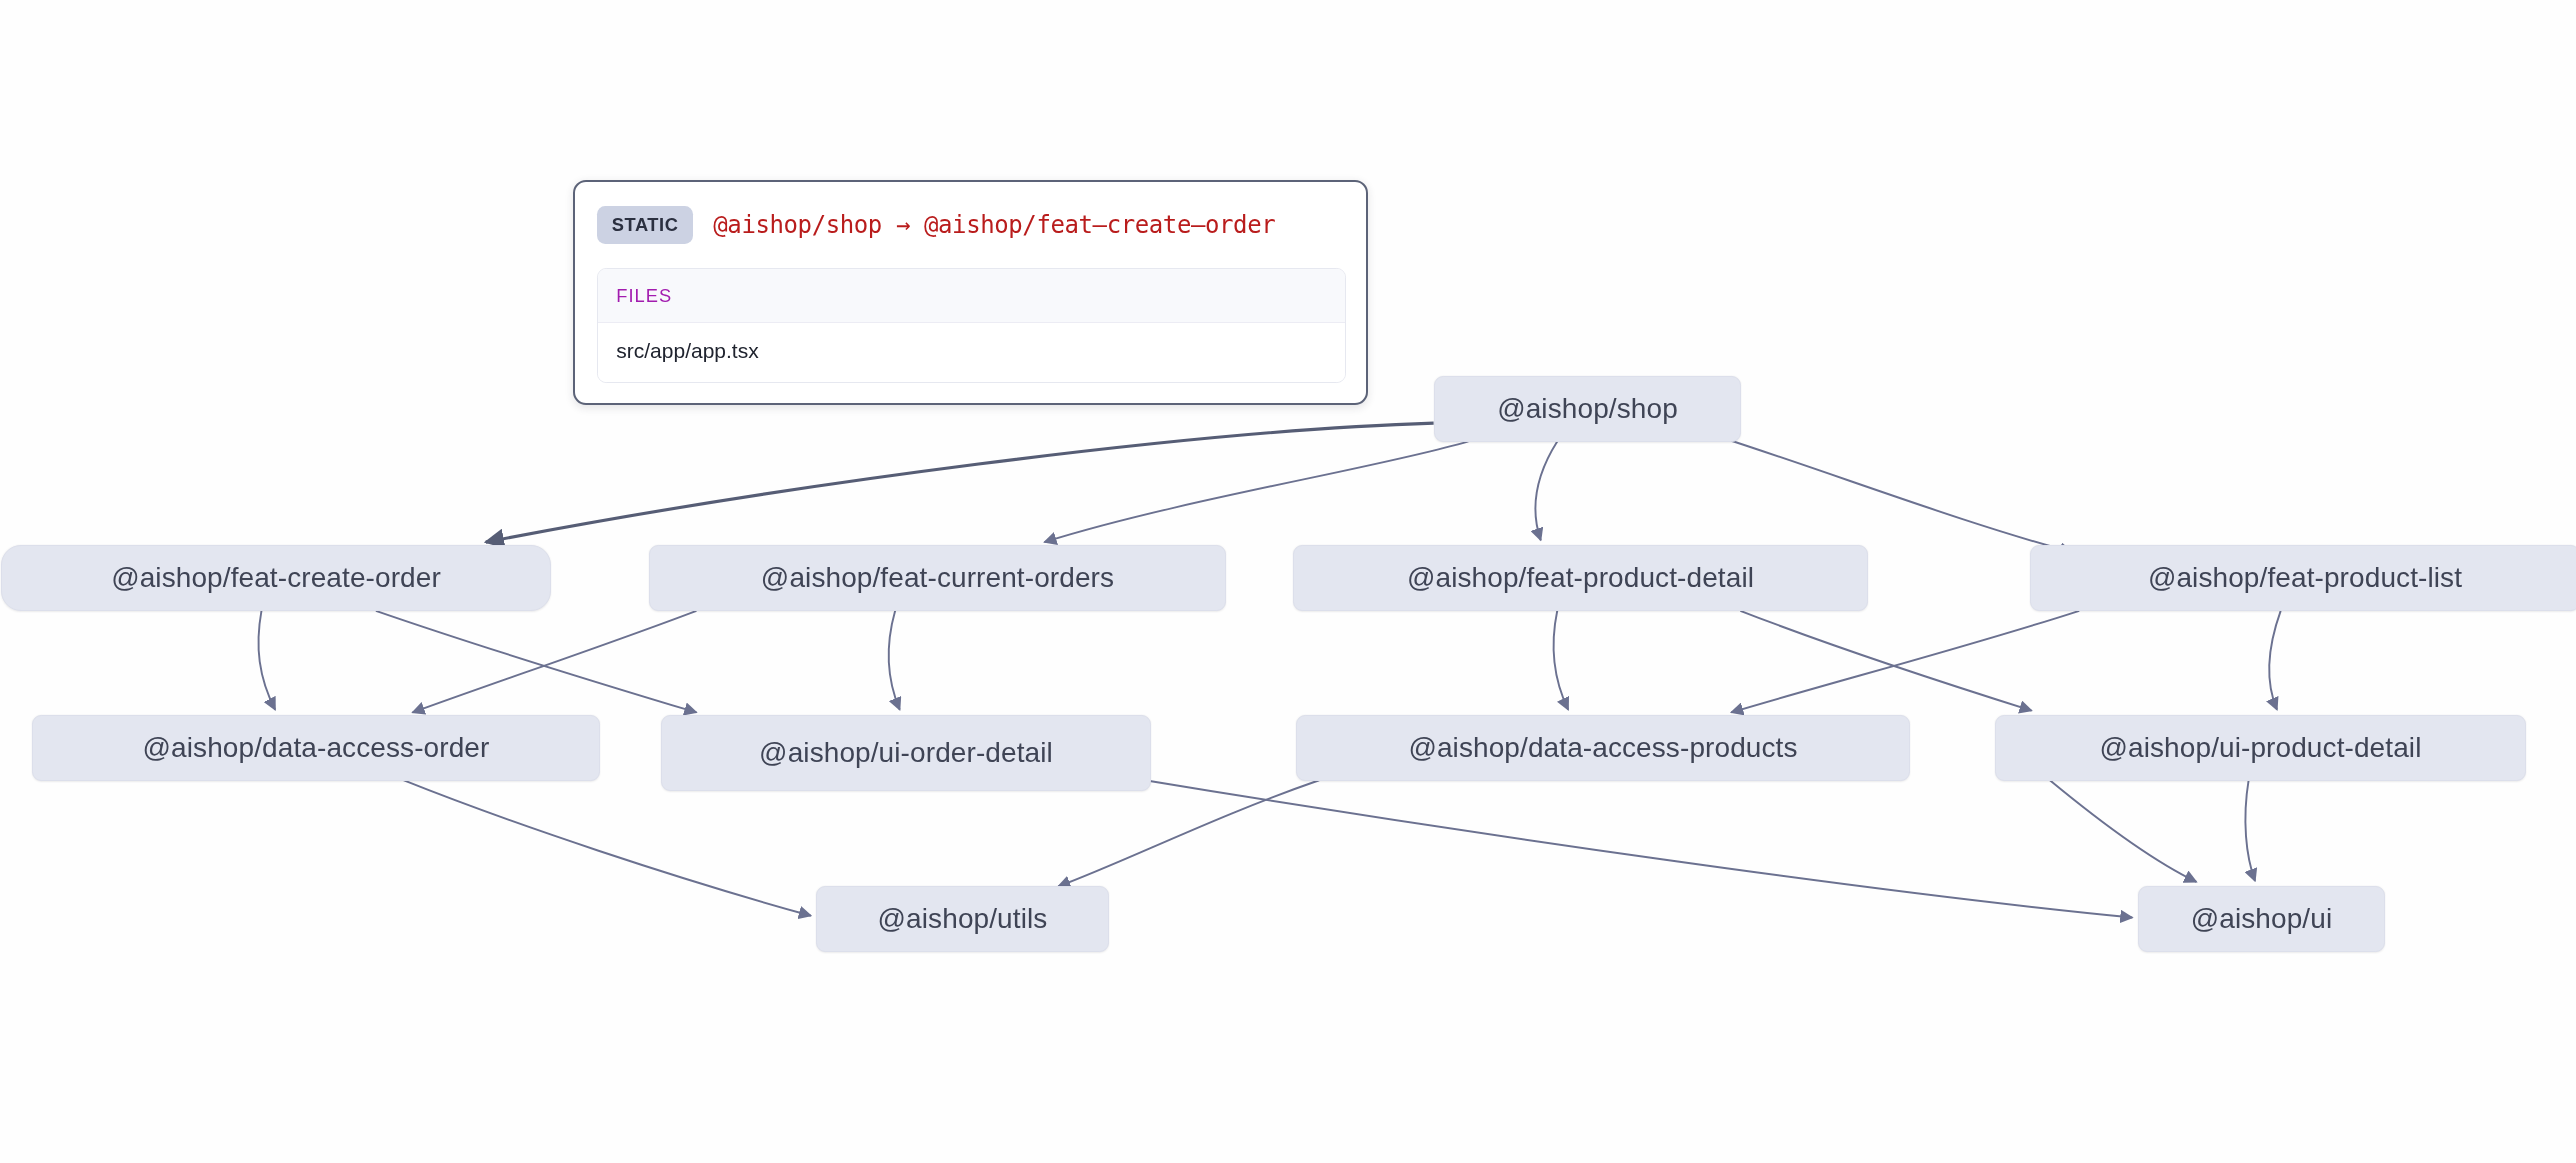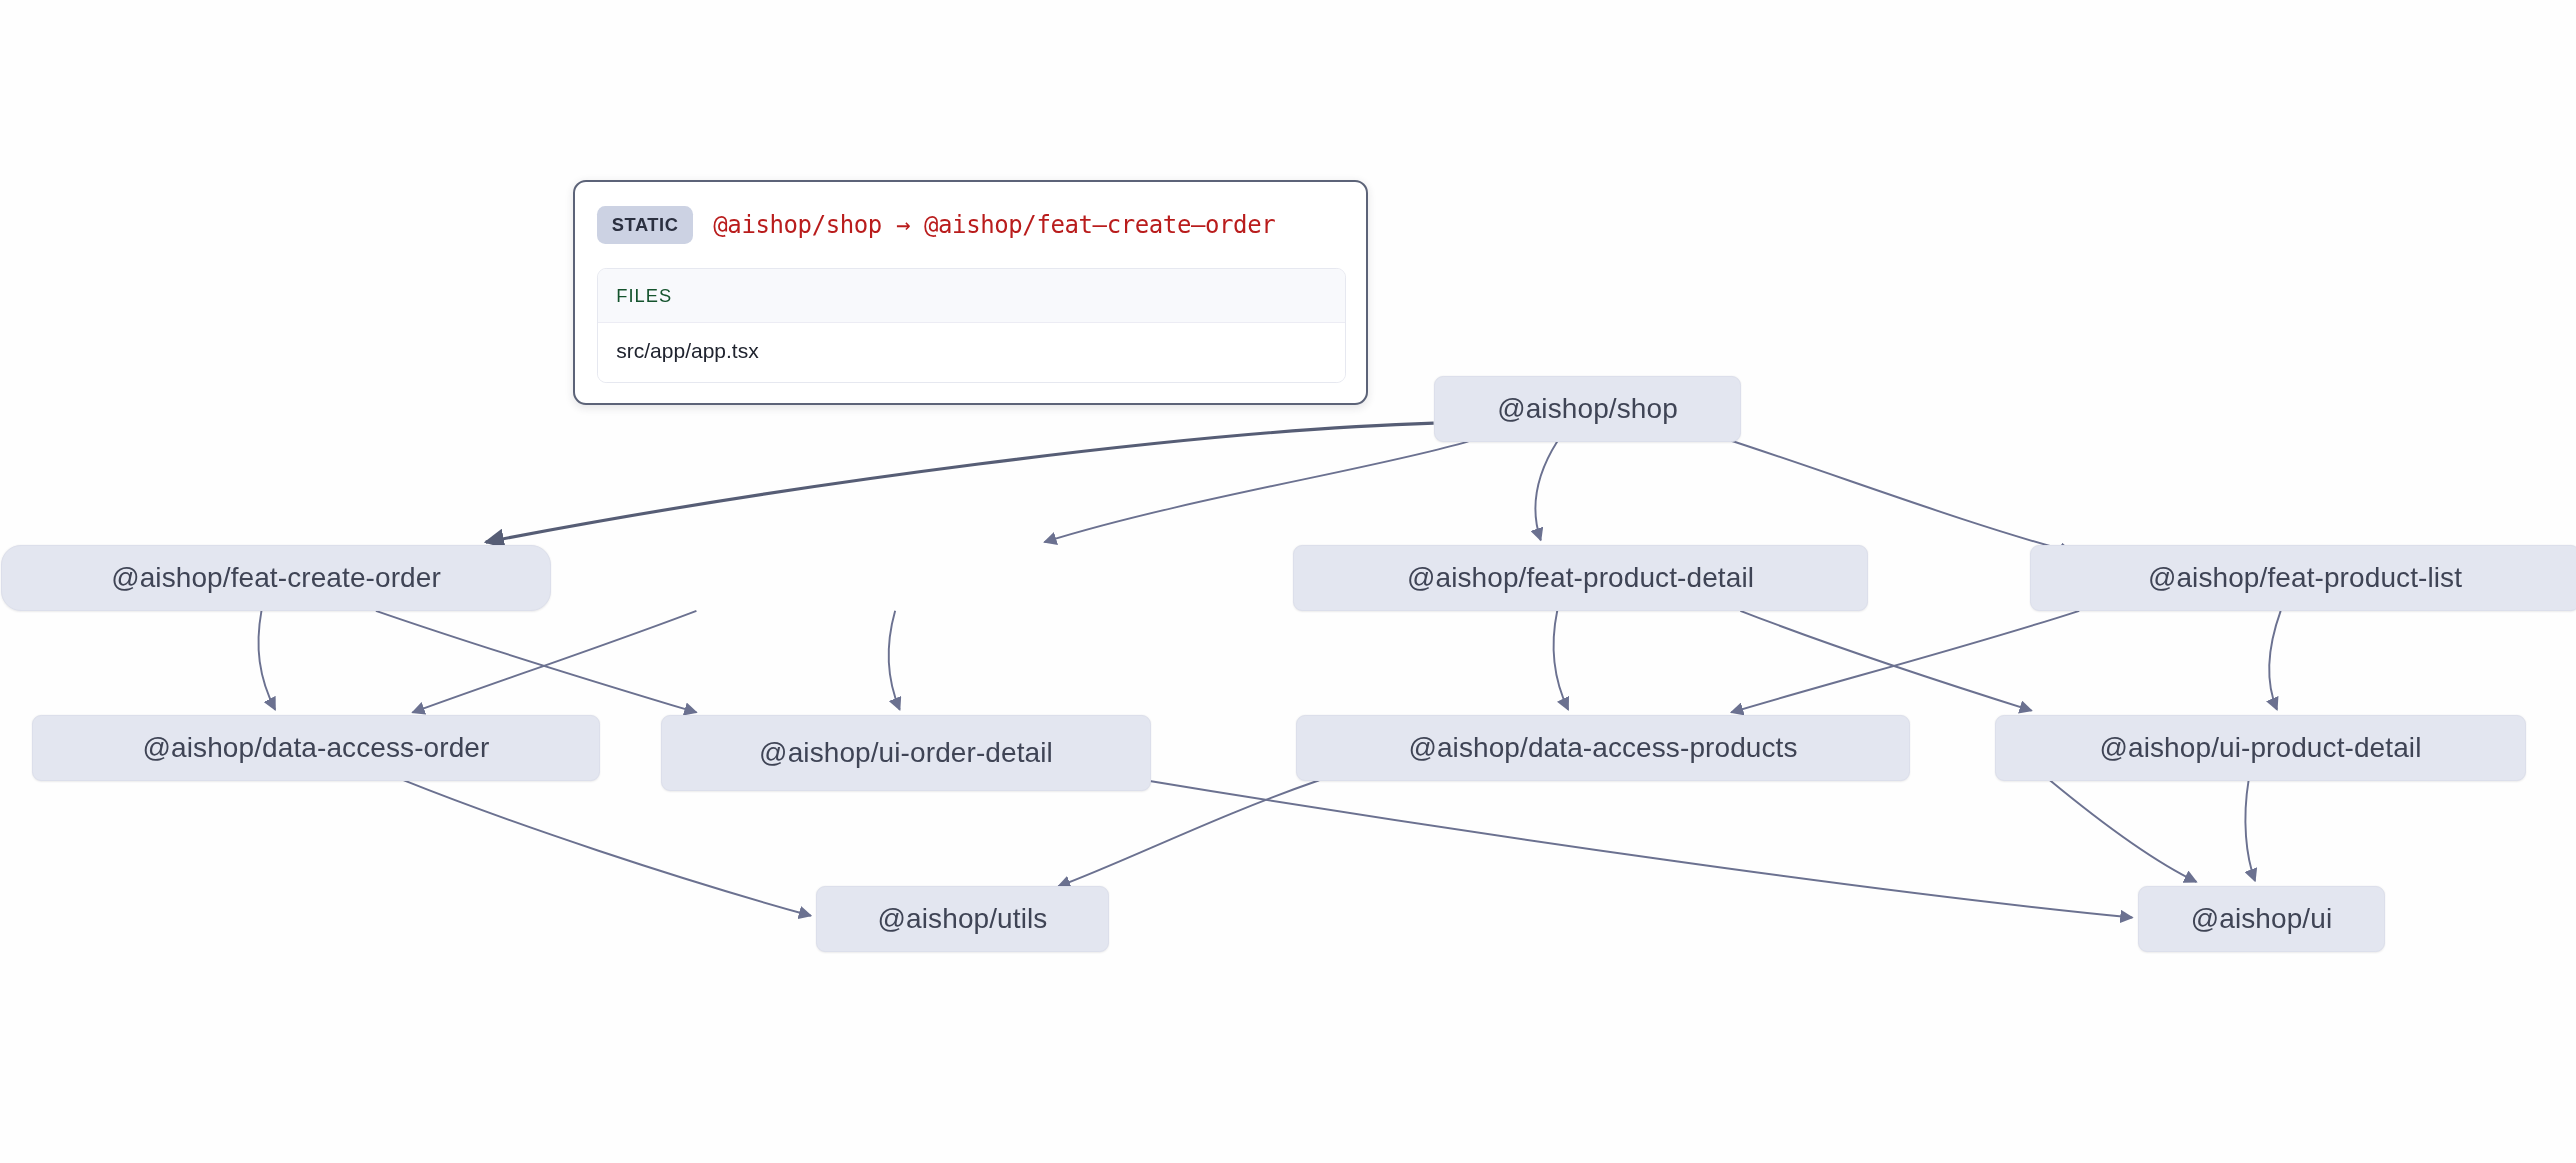--- a/index.html
+++ b/index.html
@@ -98,21 +98,21 @@
   #files-panel {
     margin-top: 19px;
     border: 0.9px solid #e6e8f0;
     border-radius: 9.2px;
     overflow: hidden;
     background: #ffffff;
   }
 
   #files-header {
     background: #f8f9fc;
-    color: #14532d;
+    color: #a21caf;
     font-size: 18.3px;
     font-weight: 400;
     letter-spacing: 1px;
     padding: 15.6px 18.3px 14.7px 18.3px;
     border-bottom: 0.9px solid #ececf4;
   }
 
   .file-row {
     color: #20242f;
     font-size: 21px;
@@ -169,20 +169,21 @@
       <path d="M 1250 852 C 1600 910, 2050 975, 2328 1002" marker-end="url(#arrow)"></path>
 
       <path d="M 2455 852 C 2448 895, 2452 935, 2462 962" marker-end="url(#arrow)"></path>
 
       <path d="M 2238 852 C 2290 895, 2350 940, 2398 963" marker-end="url(#arrow)"></path>
     </g>
   </svg>
 
   <div class="node" style="left: 1434px; top: 376px; width: 307px; height: 66px;">@aishop/shop</div>
   <div class="node" style="left: 1px; top: 545px; width: 550px; height: 66px; border-radius: 20px;">@aishop/feat-create-order</div>
+  <div class="node" style="left: 649px; top: 545px; width: 577px; height: 66px;">@aishop/feat-current-orders</div>
   <div class="node" style="left: 1293px; top: 545px; width: 575px; height: 66px;">@aishop/feat-product-detail</div>
   <div class="node" style="left: 2030px; top: 545px; width: 550px; height: 66px;">@aishop/feat-product-list</div>
   <div class="node" style="left: 32px; top: 715px; width: 568px; height: 66px;">@aishop/data-access-order</div>
   <div class="node" style="left: 661px; top: 715px; width: 490px; height: 76px;">@aishop/ui-order-detail</div>
   <div class="node" style="left: 1296px; top: 715px; width: 614px; height: 66px;">@aishop/data-access-products</div>
   <div class="node" style="left: 1995px; top: 715px; width: 531px; height: 66px;">@aishop/ui-product-detail</div>
   <div class="node" style="left: 816px; top: 886px; width: 293px; height: 66px;">@aishop/utils</div>
   <div class="node" style="left: 2138px; top: 886px; width: 247px; height: 66px;">@aishop/ui</div>
 
   <div id="tooltip-card">

